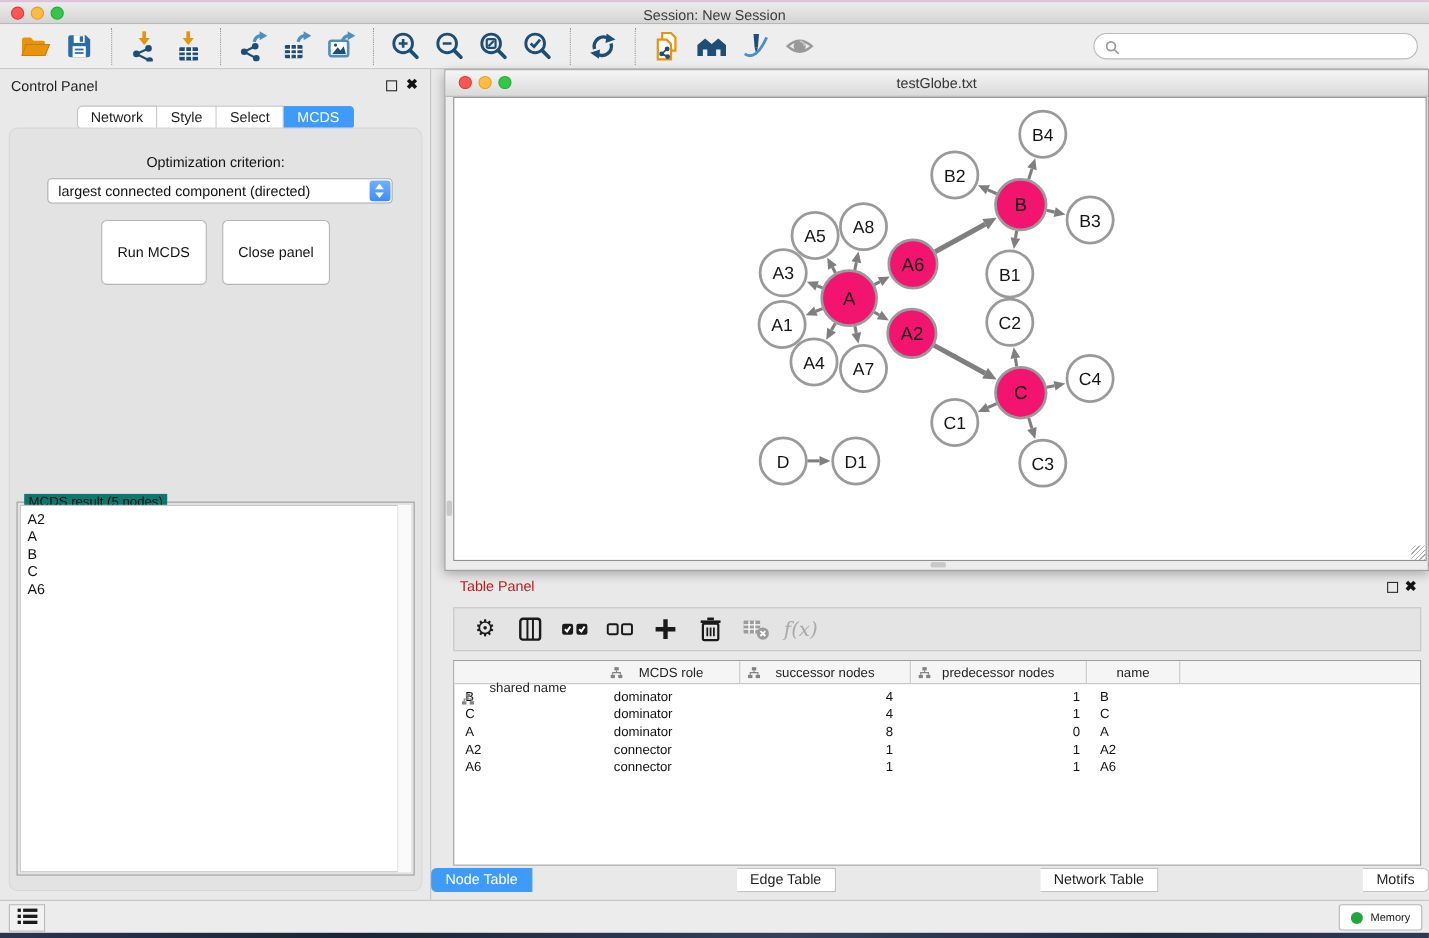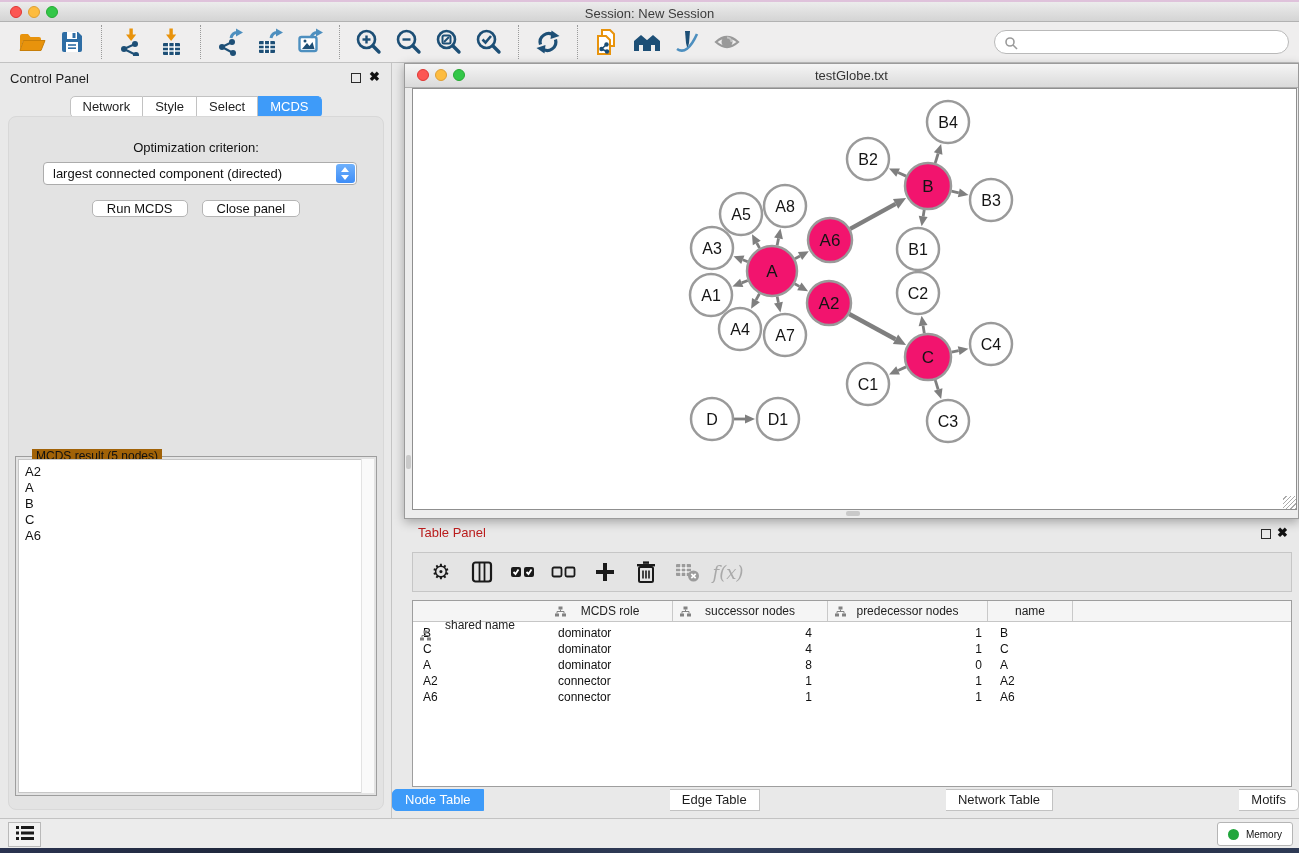--- a/index.html
+++ b/index.html
@@ -47,25 +47,25 @@
   .dropdown { position:absolute; left:34px; top:45px; width:314px; height:23px; background:#fff;
     border:1px solid #ACACAC; border-radius:4px; }
   .dropdown-value { position:absolute; left:9px; top:3px; font-size:13px; color:#111; white-space:nowrap; }
   .dropdown-stepper { position:absolute; right:1px; top:1px; width:19px; height:19px;
     background:linear-gradient(#6FB1FC,#3E8DF7); border-radius:3px; }
   .chev-up { position:absolute; left:5px; top:3px; width:0; height:0;
     border-left:4.5px solid transparent; border-right:4.5px solid transparent; border-bottom:5px solid #fff; }
   .chev-down { position:absolute; left:5px; bottom:3px; width:0; height:0;
     border-left:4.5px solid transparent; border-right:4.5px solid transparent; border-top:5px solid #fff; }
   .btn-row { position:absolute; top:83px; width:100%; display:flex; justify-content:center; gap:14px; }
-  .btn { background:#fff; border:1px solid #B5B5B5; border-radius:5px; font-size:13px; padding:0 14px;
+  .btn { background:#fff; border:1px solid #B5B5B5; border-radius:5px; font-size:13px; padding:21px 14px;
     color:#111; font-family:"Liberation Sans",sans-serif; }
 
   .result-box { position:absolute; left:6px; top:339px; width:362px; height:340px; border:1px solid #9E9E9E; }
-  .result-legend { position:absolute; top:-8px; left:16px; font-size:12px; background:#a16207; padding:0 4px; color:#111; }
+  .result-legend { position:absolute; top:-8px; left:6px; font-size:12px; background:#0f766e; padding:0 4px; color:#111; }
   .result-list { position:absolute; left:2px; top:2px; right:2px; bottom:2px; background:#fff;
     border:1px solid #C6C6C6; padding:4px 0 0 6px; font-size:13px; line-height:16px; color:#111; overflow:hidden; }
   .result-scroll { position:absolute; right:2px; top:2px; bottom:2px; width:13px; background:#FAFAFA; border-left:1px solid #E3E3E3; }
 
   
   .network-window { position:absolute; left:404px; top:63px; width:895px; height:456px; background:#EDEDED;
     border:1px solid #9B9B9B; box-shadow:0 3px 10px rgba(0,0,0,0.3); }
   .nw-titlebar { position:absolute; left:0; top:0; right:0; height:24px;
     background:linear-gradient(#F5F5F5,#DADADA); border-bottom:1px solid #AEAEAE; }
   .nw-titlebar .tl { top:5px; }

